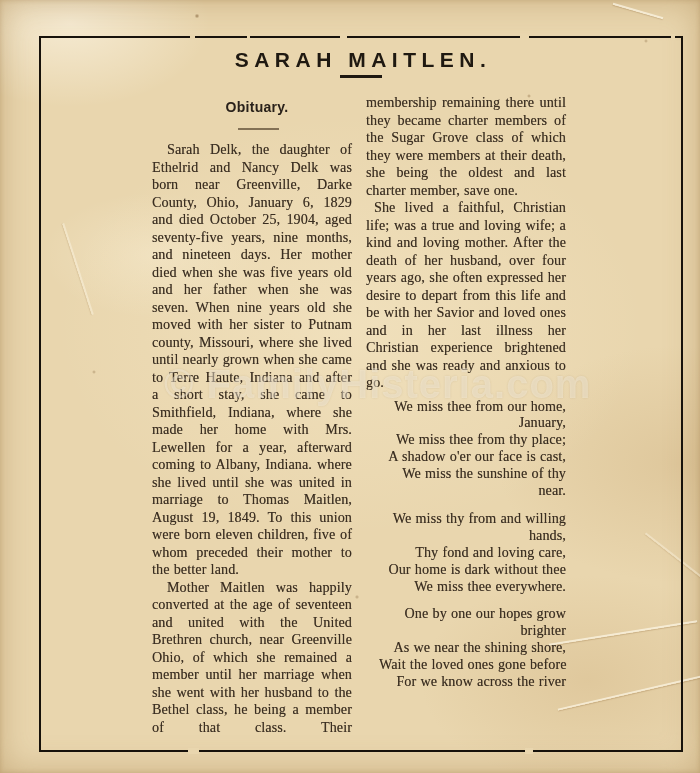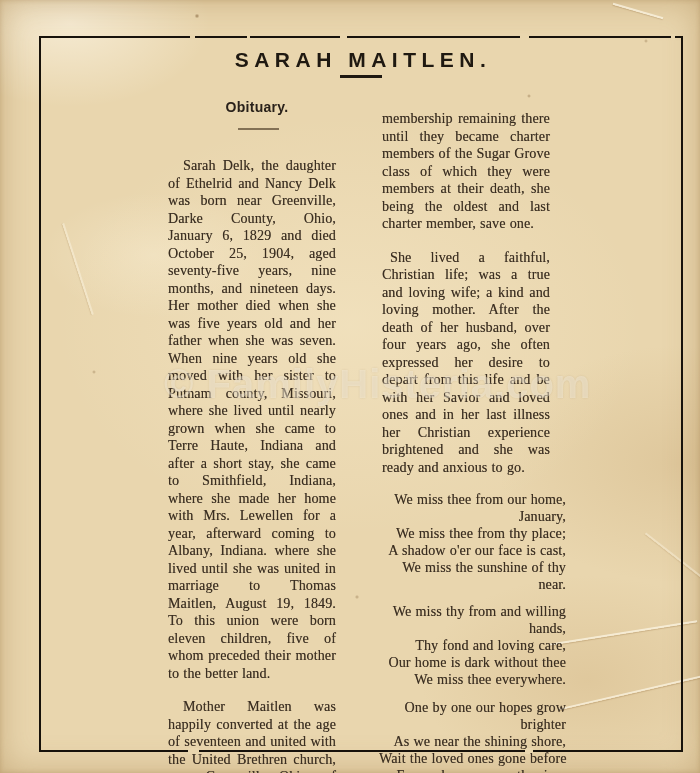--- a/index.html
+++ b/index.html
@@ -33,21 +33,21 @@
   .title-rule{position:absolute;left:340px;top:75px;width:42px;height:3px;background:#1f1911;}
   .obit{position:absolute;left:152px;top:99px;width:200px;box-sizing:border-box;padding-left:10px;
     text-align:center;font-family:"Liberation Sans",sans-serif;font-weight:bold;
     font-size:14px;letter-spacing:0.3px;color:#29211六px;color:#29211a;}
   .obit-rule{position:absolute;left:238px;top:128px;width:41px;height:2px;background:rgba(105,88,62,0.8);}
   .col{position:absolute;width:200px;color:#3a2e21;font-size:14px;line-height:17.5px;
     text-align:justify;letter-spacing:0.15px;word-spacing:0.5px;
     text-shadow:0.2px 0.2px 0.4px rgba(58,46,33,0.55);}
   .col-left{left:152px;top:141px;}
   .col-right{left:366px;top:94px;}
-  .par{margin:16px;}
+  .par{margin:0;}
   .par.indent{text-indent:15px;}
   .par.indent-sm{text-indent:8px;}
   .par.fill-last{text-align-last:justify;}
   .poem{margin-top:7px;}
   .stanza{margin-bottom:11px;}
   .stanza:last-child{margin-bottom:0;}
   .poem-line{line-height:16.9px;text-align:right;white-space:nowrap;}
   .ind0{padding-left:0;}
   .ind1{padding-left:13px;}
   .ind2{padding-left:30px;}

